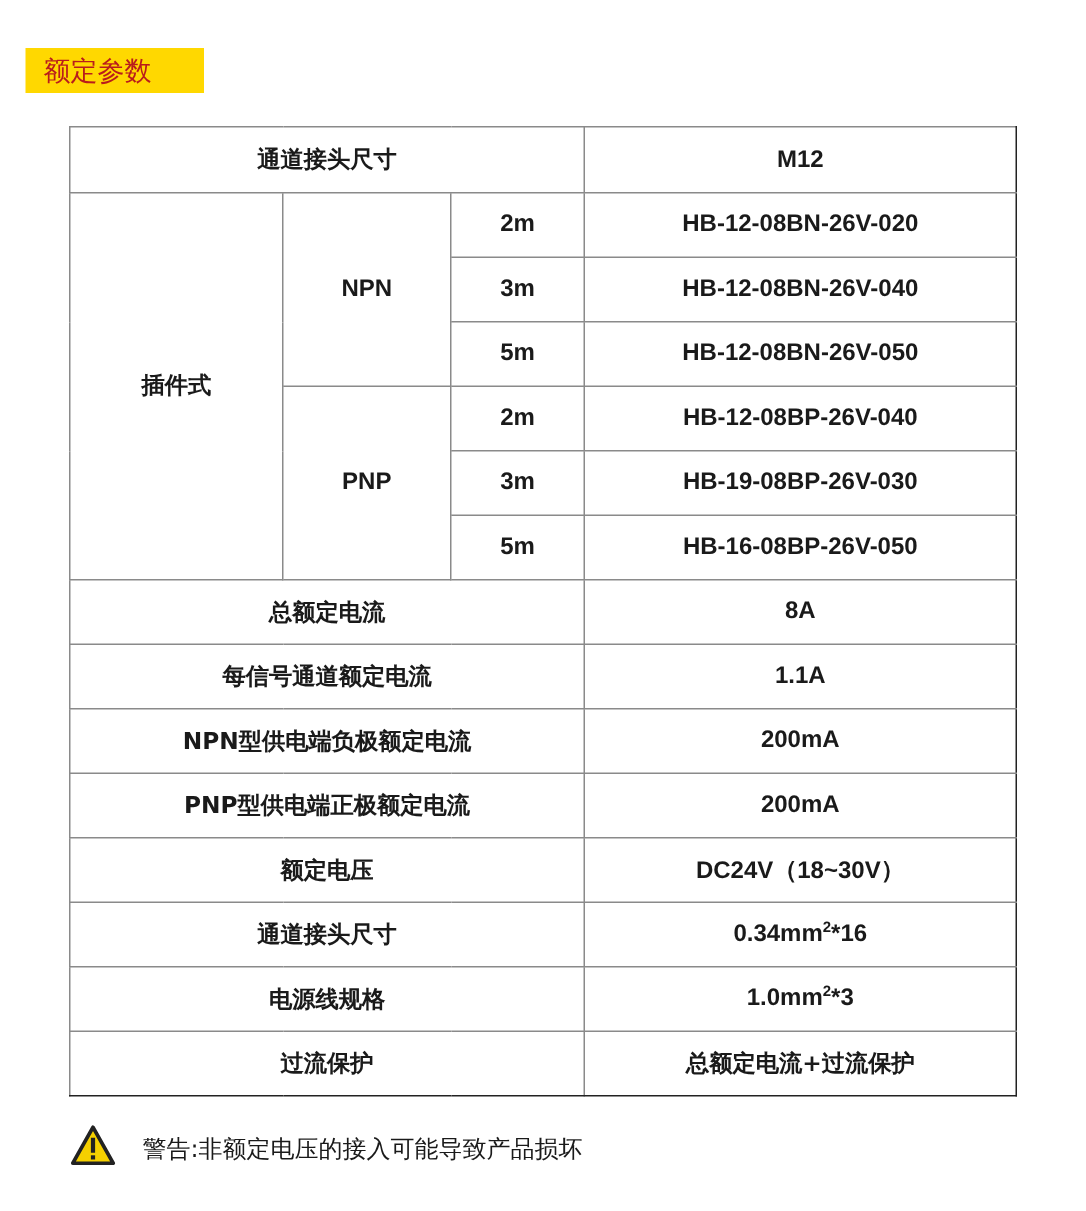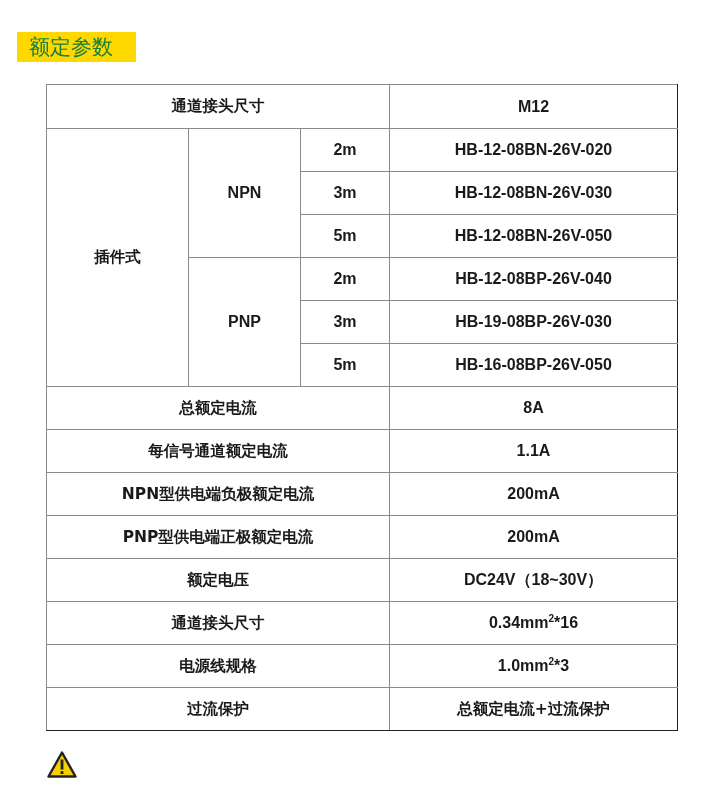--- a/index.html
+++ b/index.html
@@ -4,21 +4,21 @@
   <style>
     html, body { margin: 0; padding: 0; background: #ffffff; }
     body {
       width: 724px; height: 807px; position: relative; overflow: hidden;
       font-family: "Liberation Sans", "DejaVu Sans", sans-serif;
       color: #1a1a1a;
     }
     .section-label {
       position: absolute; left: 17px; top: 32px; width: 119px; height: 30px;
       background: #FFD800; box-sizing: border-box;
-      padding-left: 12px; line-height: 30px; font-size: 21px; color: #15803d;
+      padding-left: 12px; line-height: 30px; font-size: 18px; color: #b91c1c;
       font-family: Liberation Serif, serif;
     }
     table.spec {
       position: absolute; left: 46px; top: 84px;
       width: 631px; border-collapse: collapse; table-layout: fixed;
     }
     table.spec td {
       border: 1.5px solid #8a8a8a; text-align: center; vertical-align: middle;
       font-size: 16px; padding: 0; height: 42px; font-weight: bold;
     }
@@ -55,21 +55,21 @@
     <td class="val">M12</td>
   </tr>
   <tr>
     <td rowspan="6" class="cn">插件式</td>
     <td rowspan="3">NPN</td>
     <td>2m</td>
     <td class="val">HB-12-08BN-26V-020</td>
   </tr>
   <tr>
     <td>3m</td>
-    <td class="val">HB-12-08BN-26V-030</td>
+    <td class="val">HB-12-08BN-26V-040</td>
   </tr>
   <tr>
     <td>5m</td>
     <td class="val">HB-12-08BN-26V-050</td>
   </tr>
   <tr>
     <td rowspan="3">PNP</td>
     <td>2m</td>
     <td class="val">HB-12-08BP-26V-040</td>
   </tr>
@@ -117,13 +117,14 @@
   </table>
 
 <div class="warning">
   <span>
     <svg viewBox="0 0 30 27">
       <polygon points="15,1.5 28.5,25.5 1.5,25.5" fill="#F5D000" stroke="#222" stroke-width="2.4" stroke-linejoin="round"></polygon>
       <rect x="13.6" y="8.5" width="2.8" height="10" fill="#222"></rect>
       <rect x="13.6" y="20.2" width="2.8" height="2.8" fill="#222"></rect>
     </svg>
   </span>
+  <span class="warning-text">警告:非额定电压的接入可能导致产品损坏</span>
 </div>
 
 </body></html>

